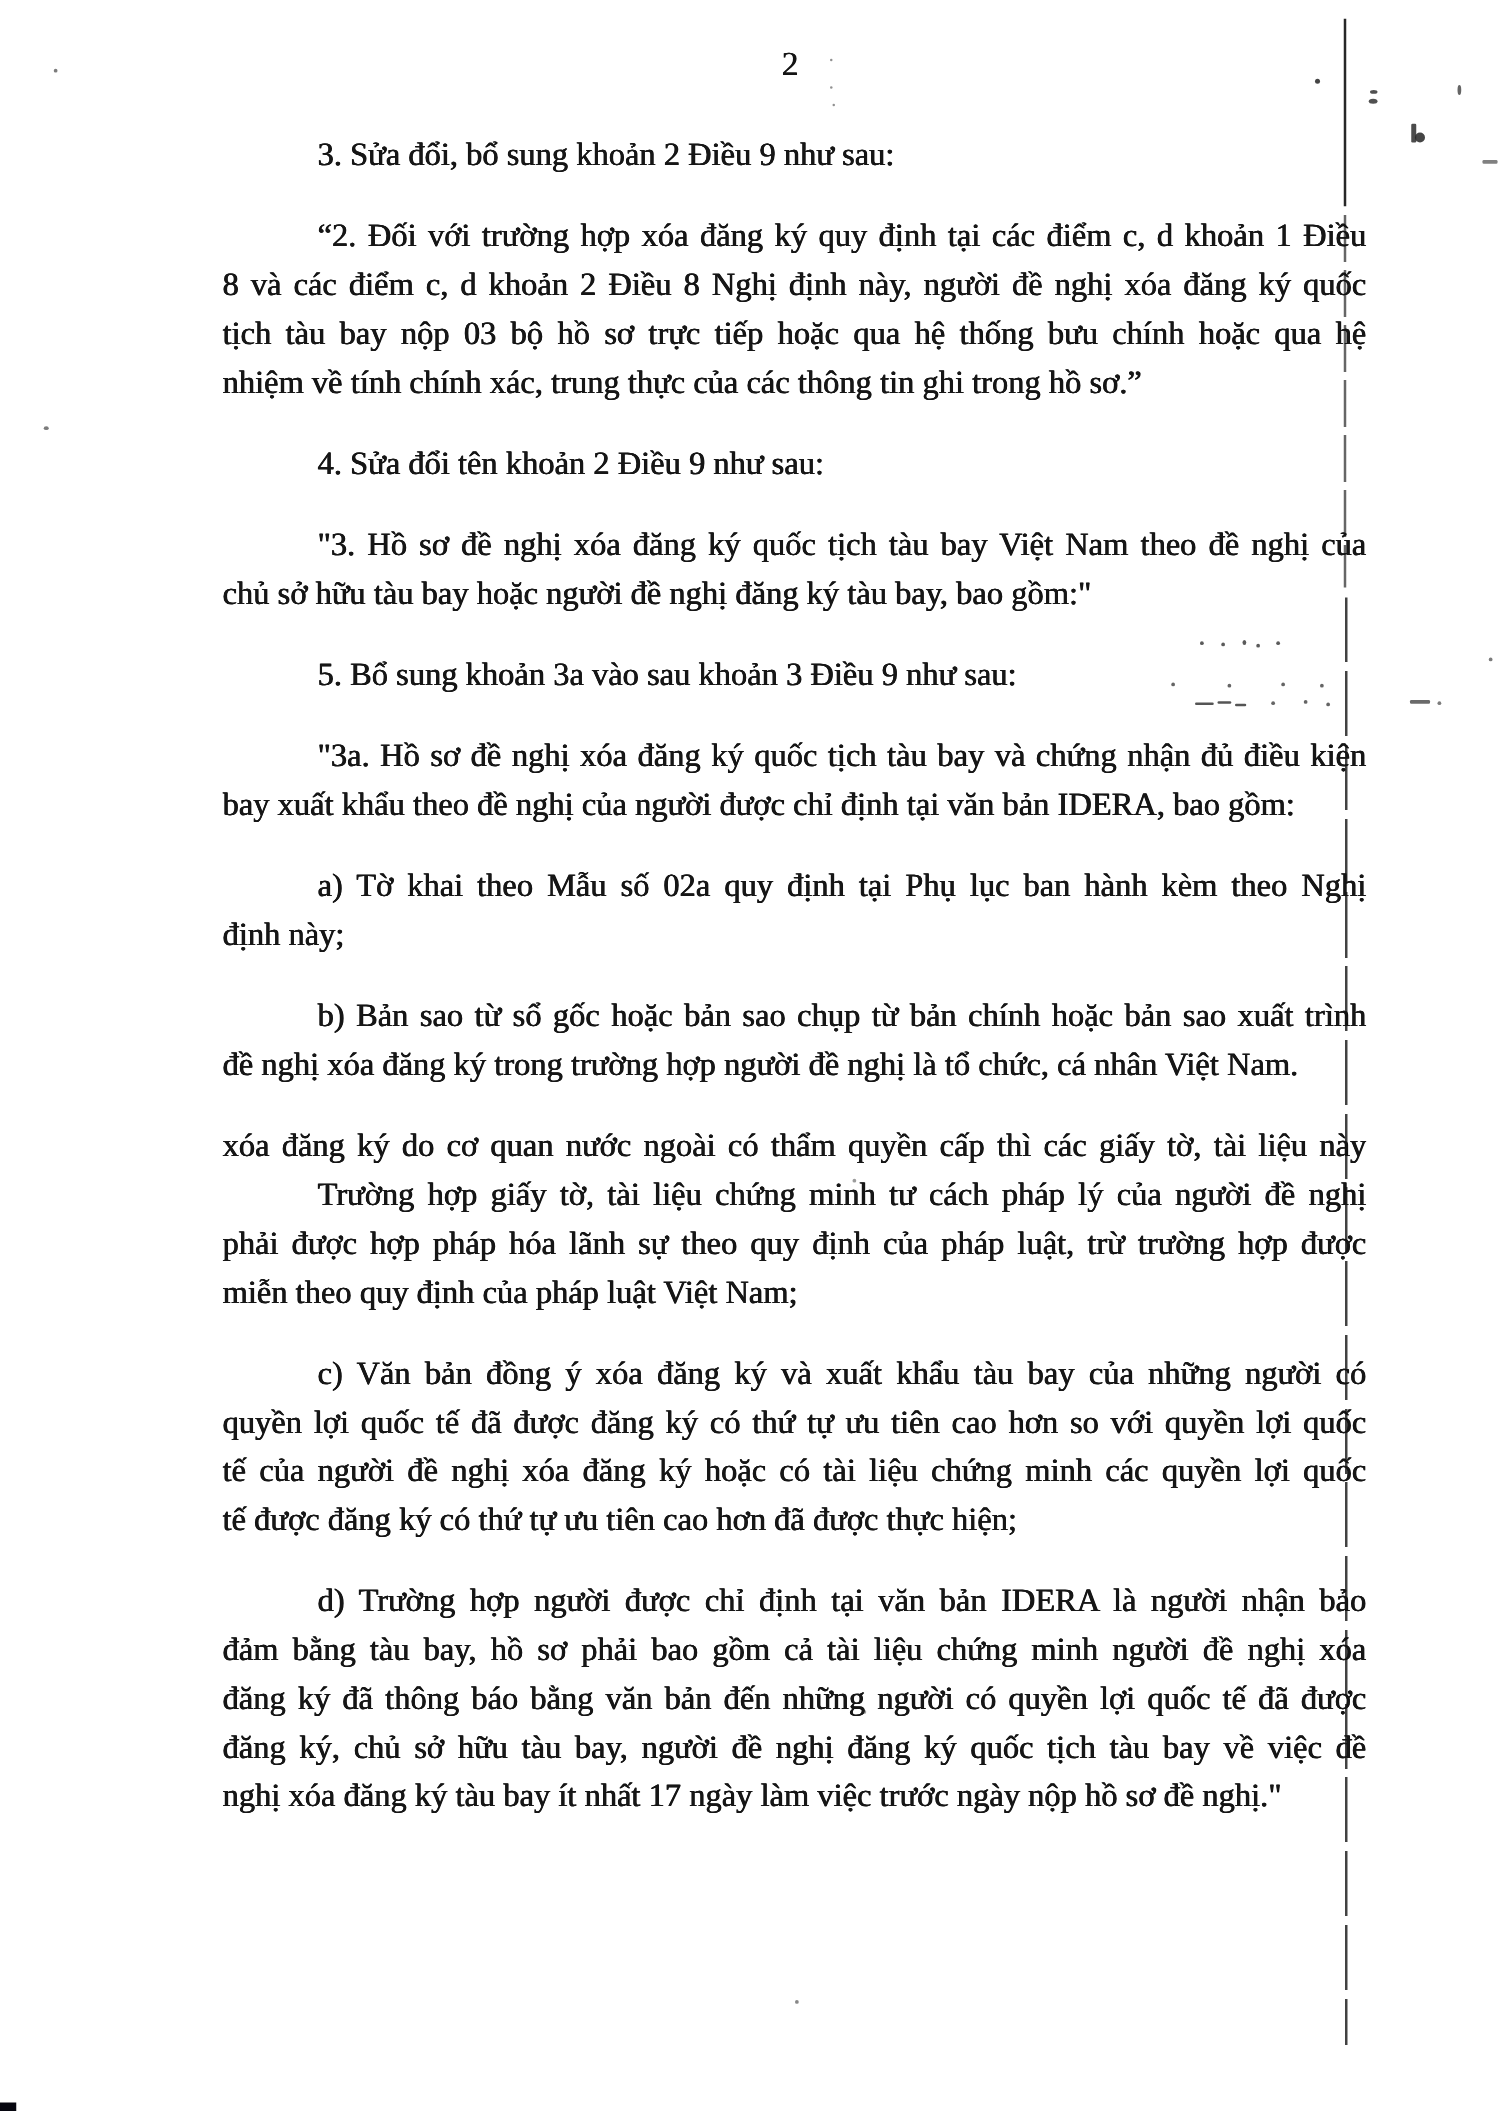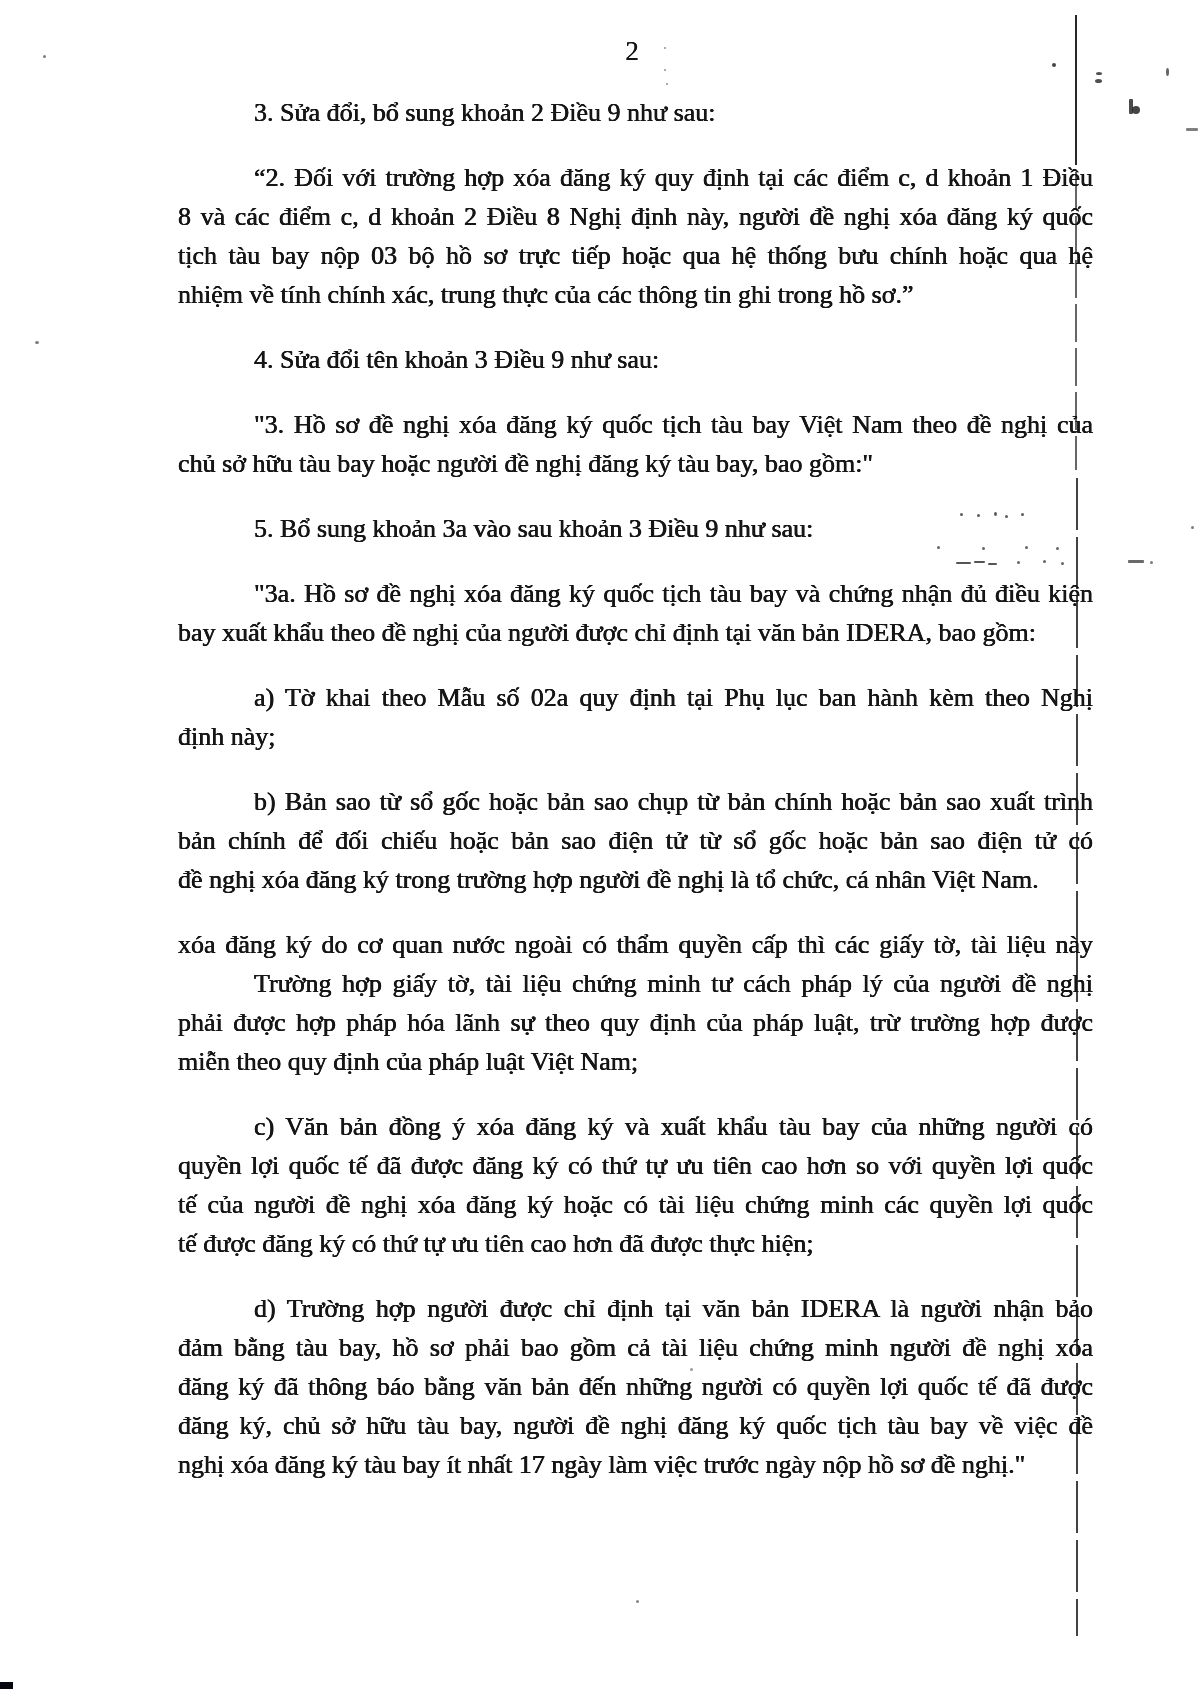--- a/index.html
+++ b/index.html
@@ -1,21 +1,21 @@
 <!DOCTYPE html>
 <html><head>
 <meta charset="utf-8">
 <style>
   html,body{margin:0;padding:0;}
   body{width:1201px;height:1689px;background:#f6f6f4;position:relative;
        font-family:"Liberation Serif","DejaVu Serif",serif;}
   .page{position:absolute;left:0;top:0;width:1201px;height:1689px;background:#ffffff;
         overflow:hidden;color:#161616;}
   
-  .body-block{position:absolute;left:178px;top:93px;width:915px;}
+  .body-block{position:absolute;left:178px;top:104px;width:915px;}
   .para{margin:0 0 26px 0;font-size:26px;line-height:39px;
         text-shadow:0.35px 0 0 currentColor,-0.2px 0 0 currentColor;}
   .line{display:block;white-space:nowrap;text-align:justify;text-align-last:justify;
         overflow:hidden;}
   .line.first{padding-left:76px;}
   .line.last{text-align-last:left;}
   .page-number{position:absolute;left:572px;top:36px;width:120px;text-align:center;
         font-size:27px;color:#141414;text-shadow:0.3px 0 0 currentColor;}
   
   .vline{position:absolute;width:2px;background:#101010;}
@@ -36,40 +36,39 @@
       <p class="para">
         <span class="line first last">3. Sửa đổi, bổ sung khoản 2 Điều 9 như sau:</span>
       </p>
       <p class="para">
         <span class="line first">“2. Đối với trường hợp xóa đăng ký quy định tại các điểm c, d khoản 1 Điều</span>
         <span class="line">8 và các điểm c, d khoản 2 Điều 8 Nghị định này, người đề nghị xóa đăng ký quốc</span>
         <span class="line">tịch tàu bay nộp 03 bộ hồ sơ trực tiếp hoặc qua hệ thống bưu chính hoặc qua hệ</span>
         <span class="line last">nhiệm về tính chính xác, trung thực của các thông tin ghi trong hồ sơ.”</span>
       </p>
       <p class="para">
-        <span class="line first last">4. Sửa đổi tên khoản 3 Điều 9 như sau:</span>
+        <span class="line first last">4. Sửa đổi tên khoản 2 Điều 9 như sau:</span>
       </p>
       <p class="para">
         <span class="line first">"3. Hồ sơ đề nghị xóa đăng ký quốc tịch tàu bay Việt Nam theo đề nghị của</span>
         <span class="line last">chủ sở hữu tàu bay hoặc người đề nghị đăng ký tàu bay, bao gồm:"</span>
       </p>
       <p class="para">
         <span class="line first last">5. Bổ sung khoản 3a vào sau khoản 3 Điều 9 như sau:</span>
       </p>
       <p class="para">
         <span class="line first">"3a. Hồ sơ đề nghị xóa đăng ký quốc tịch tàu bay và chứng nhận đủ điều kiện</span>
         <span class="line last">bay xuất khẩu theo đề nghị của người được chỉ định tại văn bản IDERA, bao gồm:</span>
       </p>
       <p class="para">
         <span class="line first">a) Tờ khai theo Mẫu số 02a quy định tại Phụ lục ban hành kèm theo Nghị</span>
         <span class="line last">định này;</span>
       </p>
       <p class="para">
         <span class="line first">b) Bản sao từ sổ gốc hoặc bản sao chụp từ bản chính hoặc bản sao xuất trình</span>
-        <span class="line">bản chính để đối chiếu hoặc bản sao điện tử từ sổ gốc hoặc bản sao điện tử có</span>
         <span class="line last">đề nghị xóa đăng ký trong trường hợp người đề nghị là tổ chức, cá nhân Việt Nam.</span>
       </p>
       <p class="para">
         <span class="line">xóa đăng ký do cơ quan nước ngoài có thẩm quyền cấp thì các giấy tờ, tài liệu này</span>
         <span class="line first">Trường hợp giấy tờ, tài liệu chứng minh tư cách pháp lý của người đề nghị</span>
         <span class="line">phải được hợp pháp hóa lãnh sự theo quy định của pháp luật, trừ trường hợp được</span>
         <span class="line last">miễn theo quy định của pháp luật Việt Nam;</span>
       </p>
       <p class="para">
         <span class="line first">c) Văn bản đồng ý xóa đăng ký và xuất khẩu tàu bay của những người có</span>

